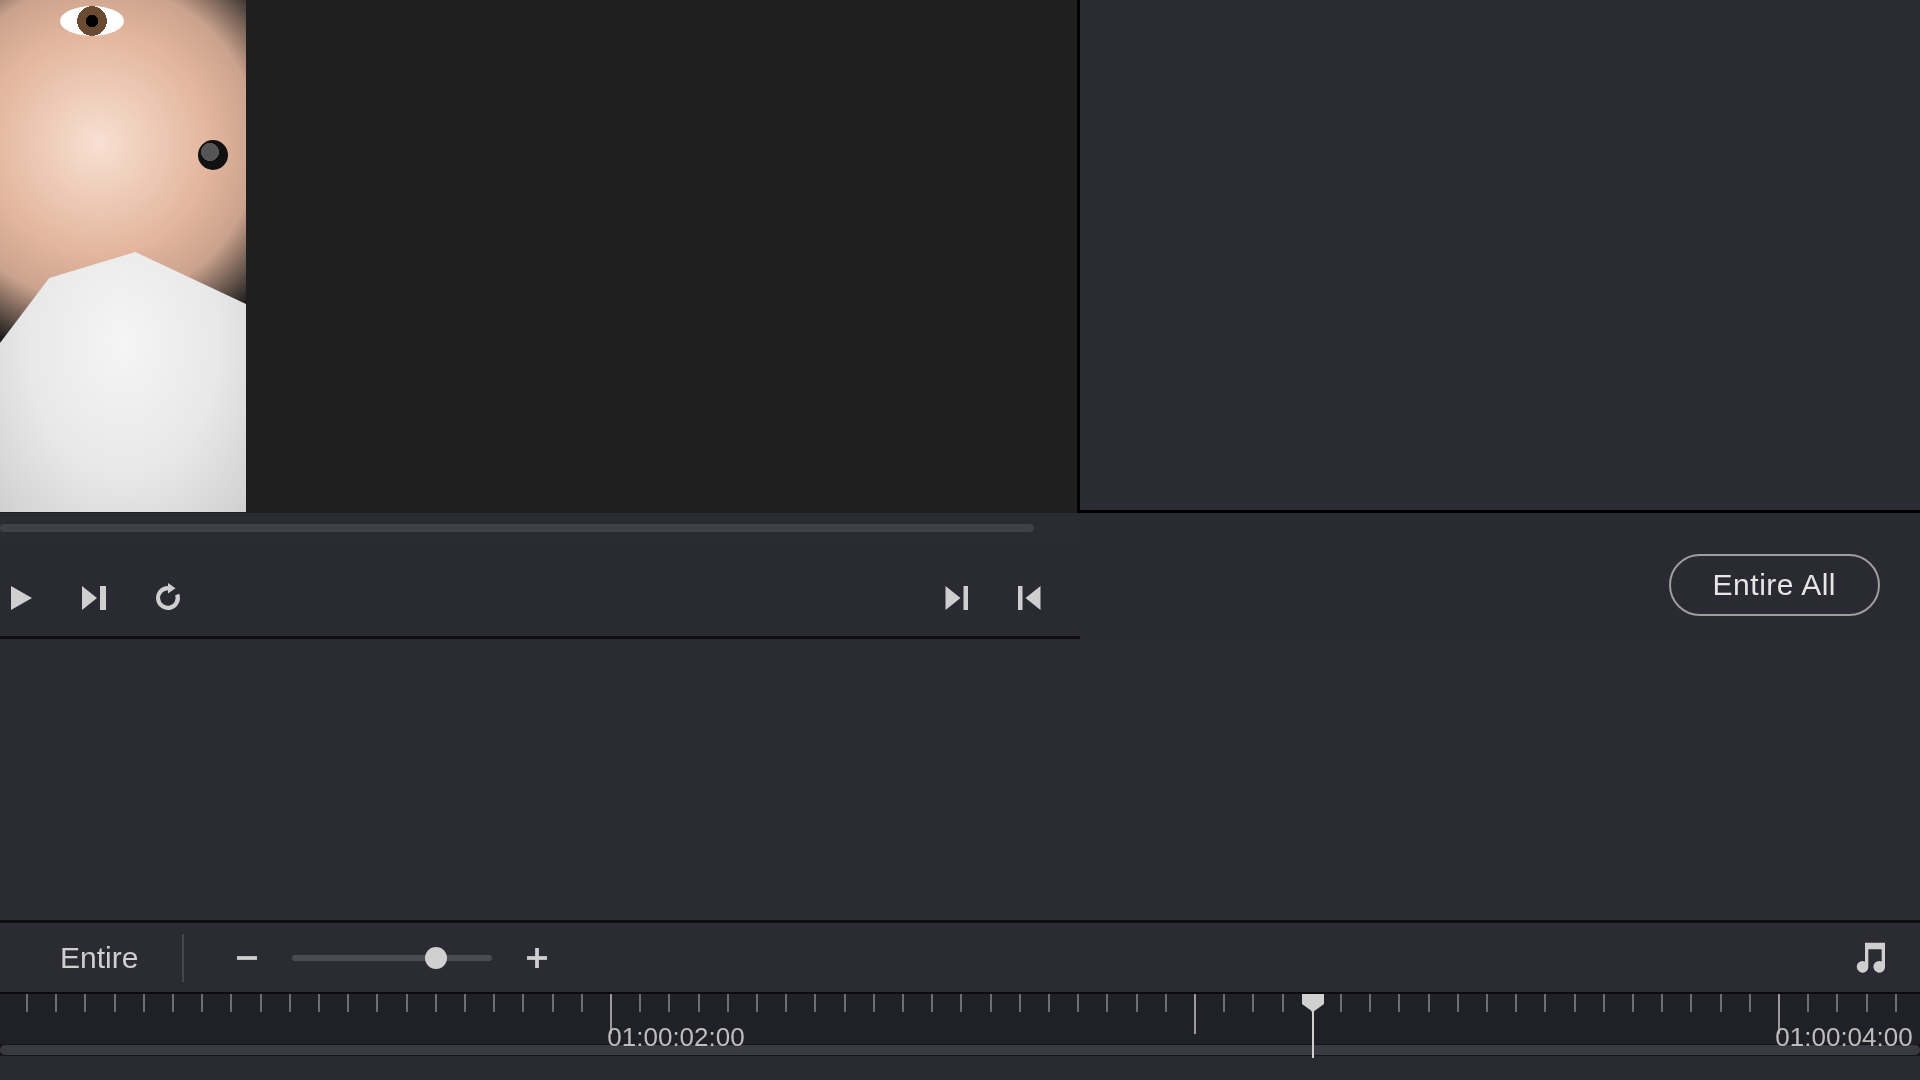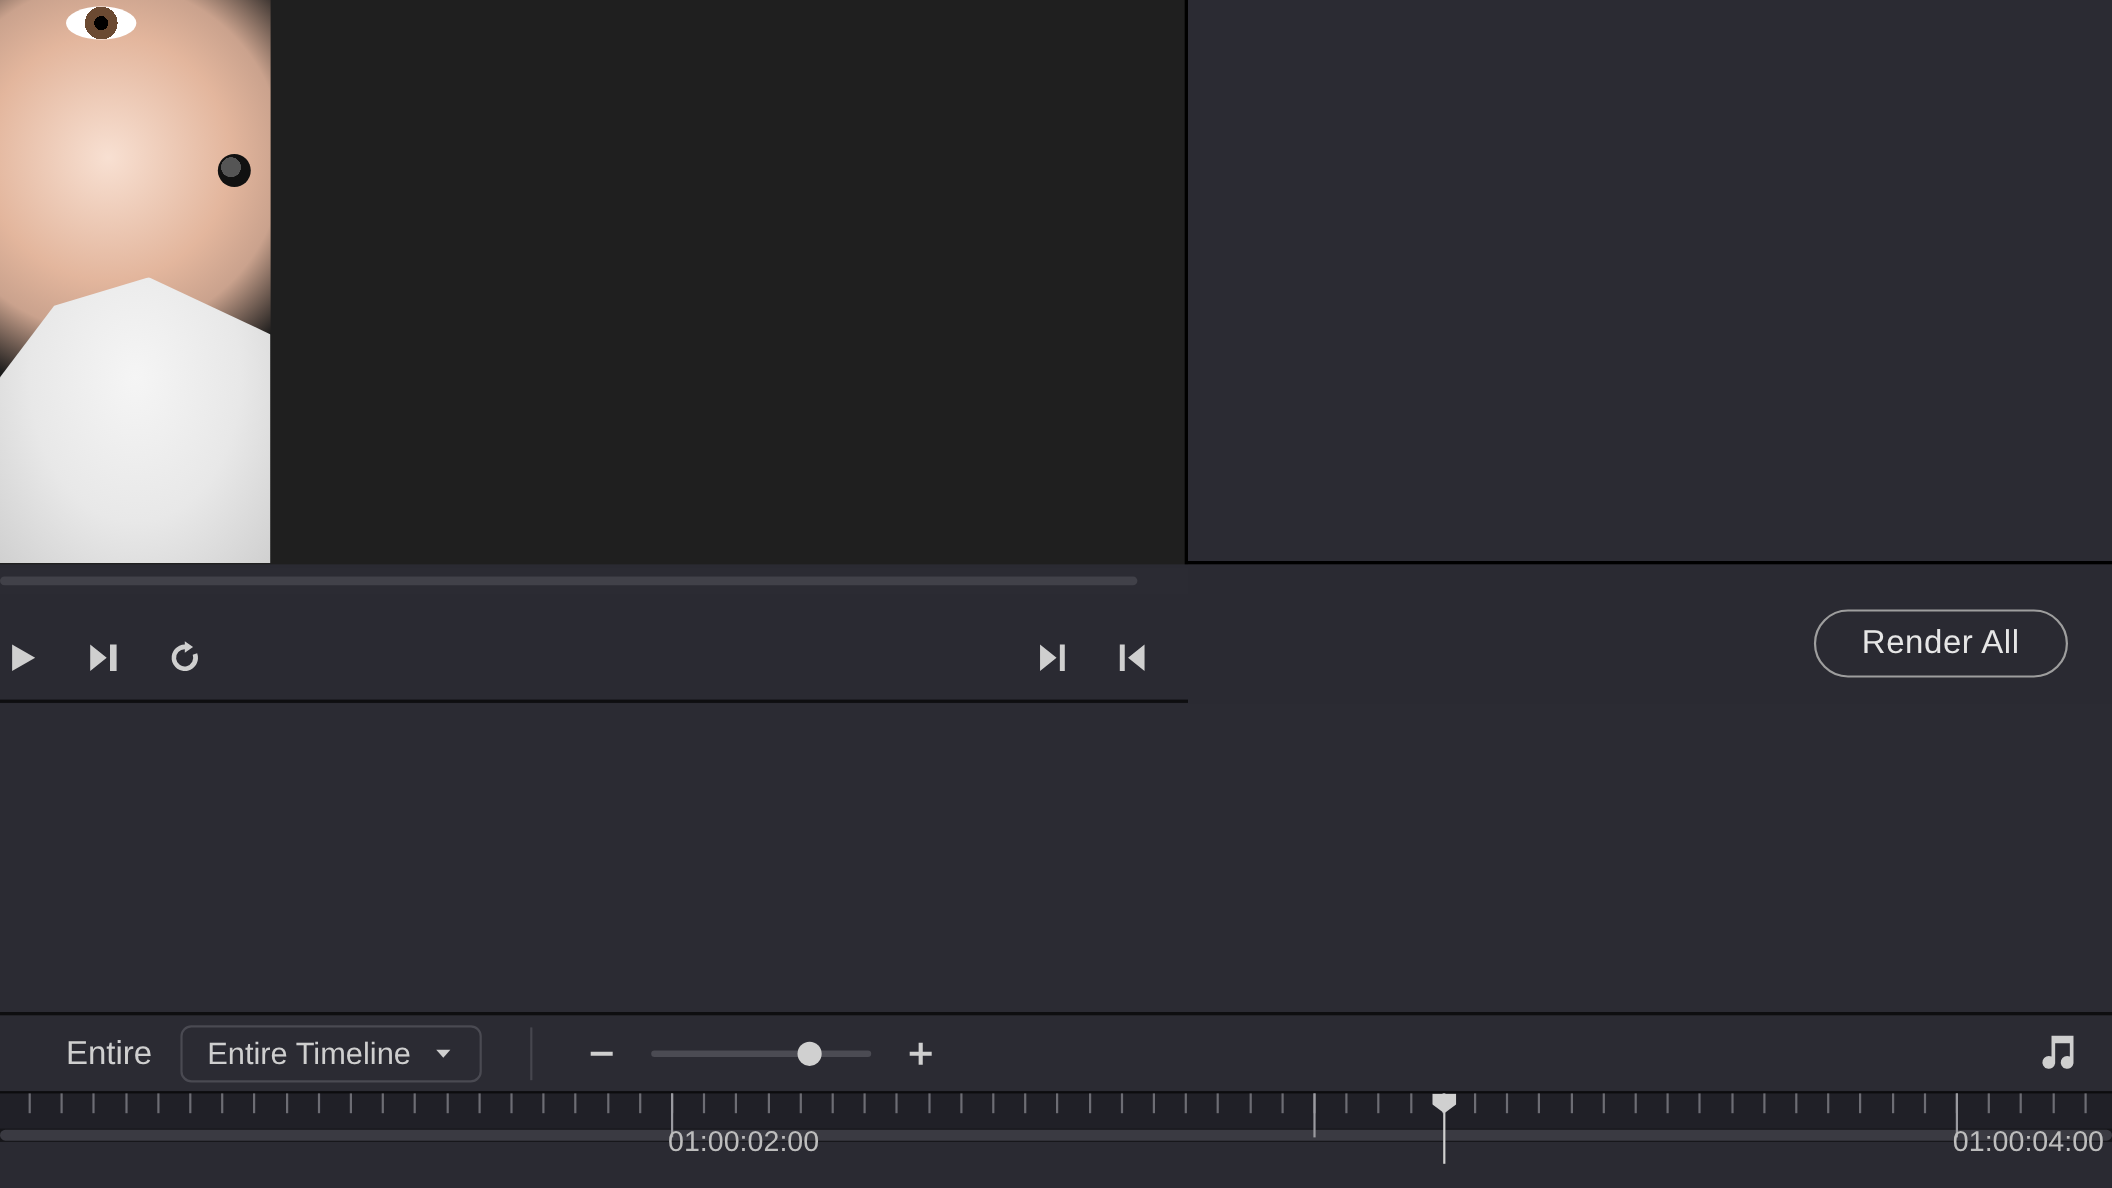--- a/index.html
+++ b/index.html
@@ -47,21 +47,21 @@
   #range-dd svg{width:22px;height:22px;fill:#cfcfcf;}
   .vdiv{width:2px;height:48px;background:#46464e;margin:0 18px;}
   .zoom-btn{width:38px;height:38px;border-radius:6px;display:flex;align-items:center;justify-content:center;cursor:pointer;}
   .zoom-btn svg{width:30px;height:30px;stroke:#cfcfcf;stroke-width:3;fill:none;}
   #zoom-slider{position:relative;width:200px;height:6px;background:#4b4b53;border-radius:3px;}
   #zoom-knob{position:absolute;top:-8px;width:22px;height:22px;border-radius:50%;background:#d0d0d0;cursor:pointer;}
   #music-btn{margin-left:auto;cursor:pointer;}
   #music-btn svg{width:40px;height:40px;fill:#cfcfcf;}
 
   
-  #ruler{position:absolute;left:0;top:992px;right:0;height:46px;background:#202027;border-top:2px solid #0c0c0e;}
+  #ruler{position:absolute;left:0;top:992px;right:0;height:64px;background:#202027;border-top:2px solid #0c0c0e;}
   #ruler .tick{position:absolute;top:0;width:2px;background:#6d6d74;}
   #ruler .tick.minor{height:18px;}
   #ruler .tick.major{height:40px;background:#9a9aa0;}
   #ruler .tlabel{position:absolute;top:28px;font-size:26px;color:#bdbdbd;transform:translateX(-50%);}
   #playhead{position:absolute;top:0;width:2px;height:64px;background:#d0d0d0;}
   #playhead::before{content:"";position:absolute;left:-10px;top:0;width:22px;height:18px;background:#d0d0d0;
     clip-path:polygon(0 0,100% 0,100% 55%,50% 100%,0 55%);}
   #ruler-scroll{position:absolute;left:0;right:0;bottom:0;height:12px;background:#16161a;}
   #ruler-thumb{position:absolute;left:0;top:1px;height:10px;width:100%;background:#3a3a42;border-radius:5px;}
 </style>
@@ -105,33 +105,27 @@
       </svg>
   </div>
   <div class="ico" style="margin-right:30px">
     <svg viewBox="0 0 24 24">
         <path d="M19 4l-10 8 10 8zM4 4h3v16H4z"></path>
       </svg>
   </div>
 </div>
 <div id="transport-border"></div>
 
-<div id="render-all">Render All</div>
+<div id="render-all">Entire All</div>
 
 <div id="gap"></div>
 
 <div id="render-row">
   <div id="render-label">Entire</div>
 
-  <div id="range-dd">
-    <span>Entire Timeline</span>
-    <svg viewBox="0 0 24 24">
-      <path d="M5 8l7 8 7-8z"></path>
-      </svg>
-  </div>
 
   <div class="vdiv"></div>
 
   <div class="zoom-btn">
     <svg viewBox="0 0 24 24">
         <line x1="4" y1="12" x2="20" y2="12"></line>
       </svg>
   </div>
   <div id="zoom-slider">
     <div id="zoom-knob" style="left: 133px;"></div>

